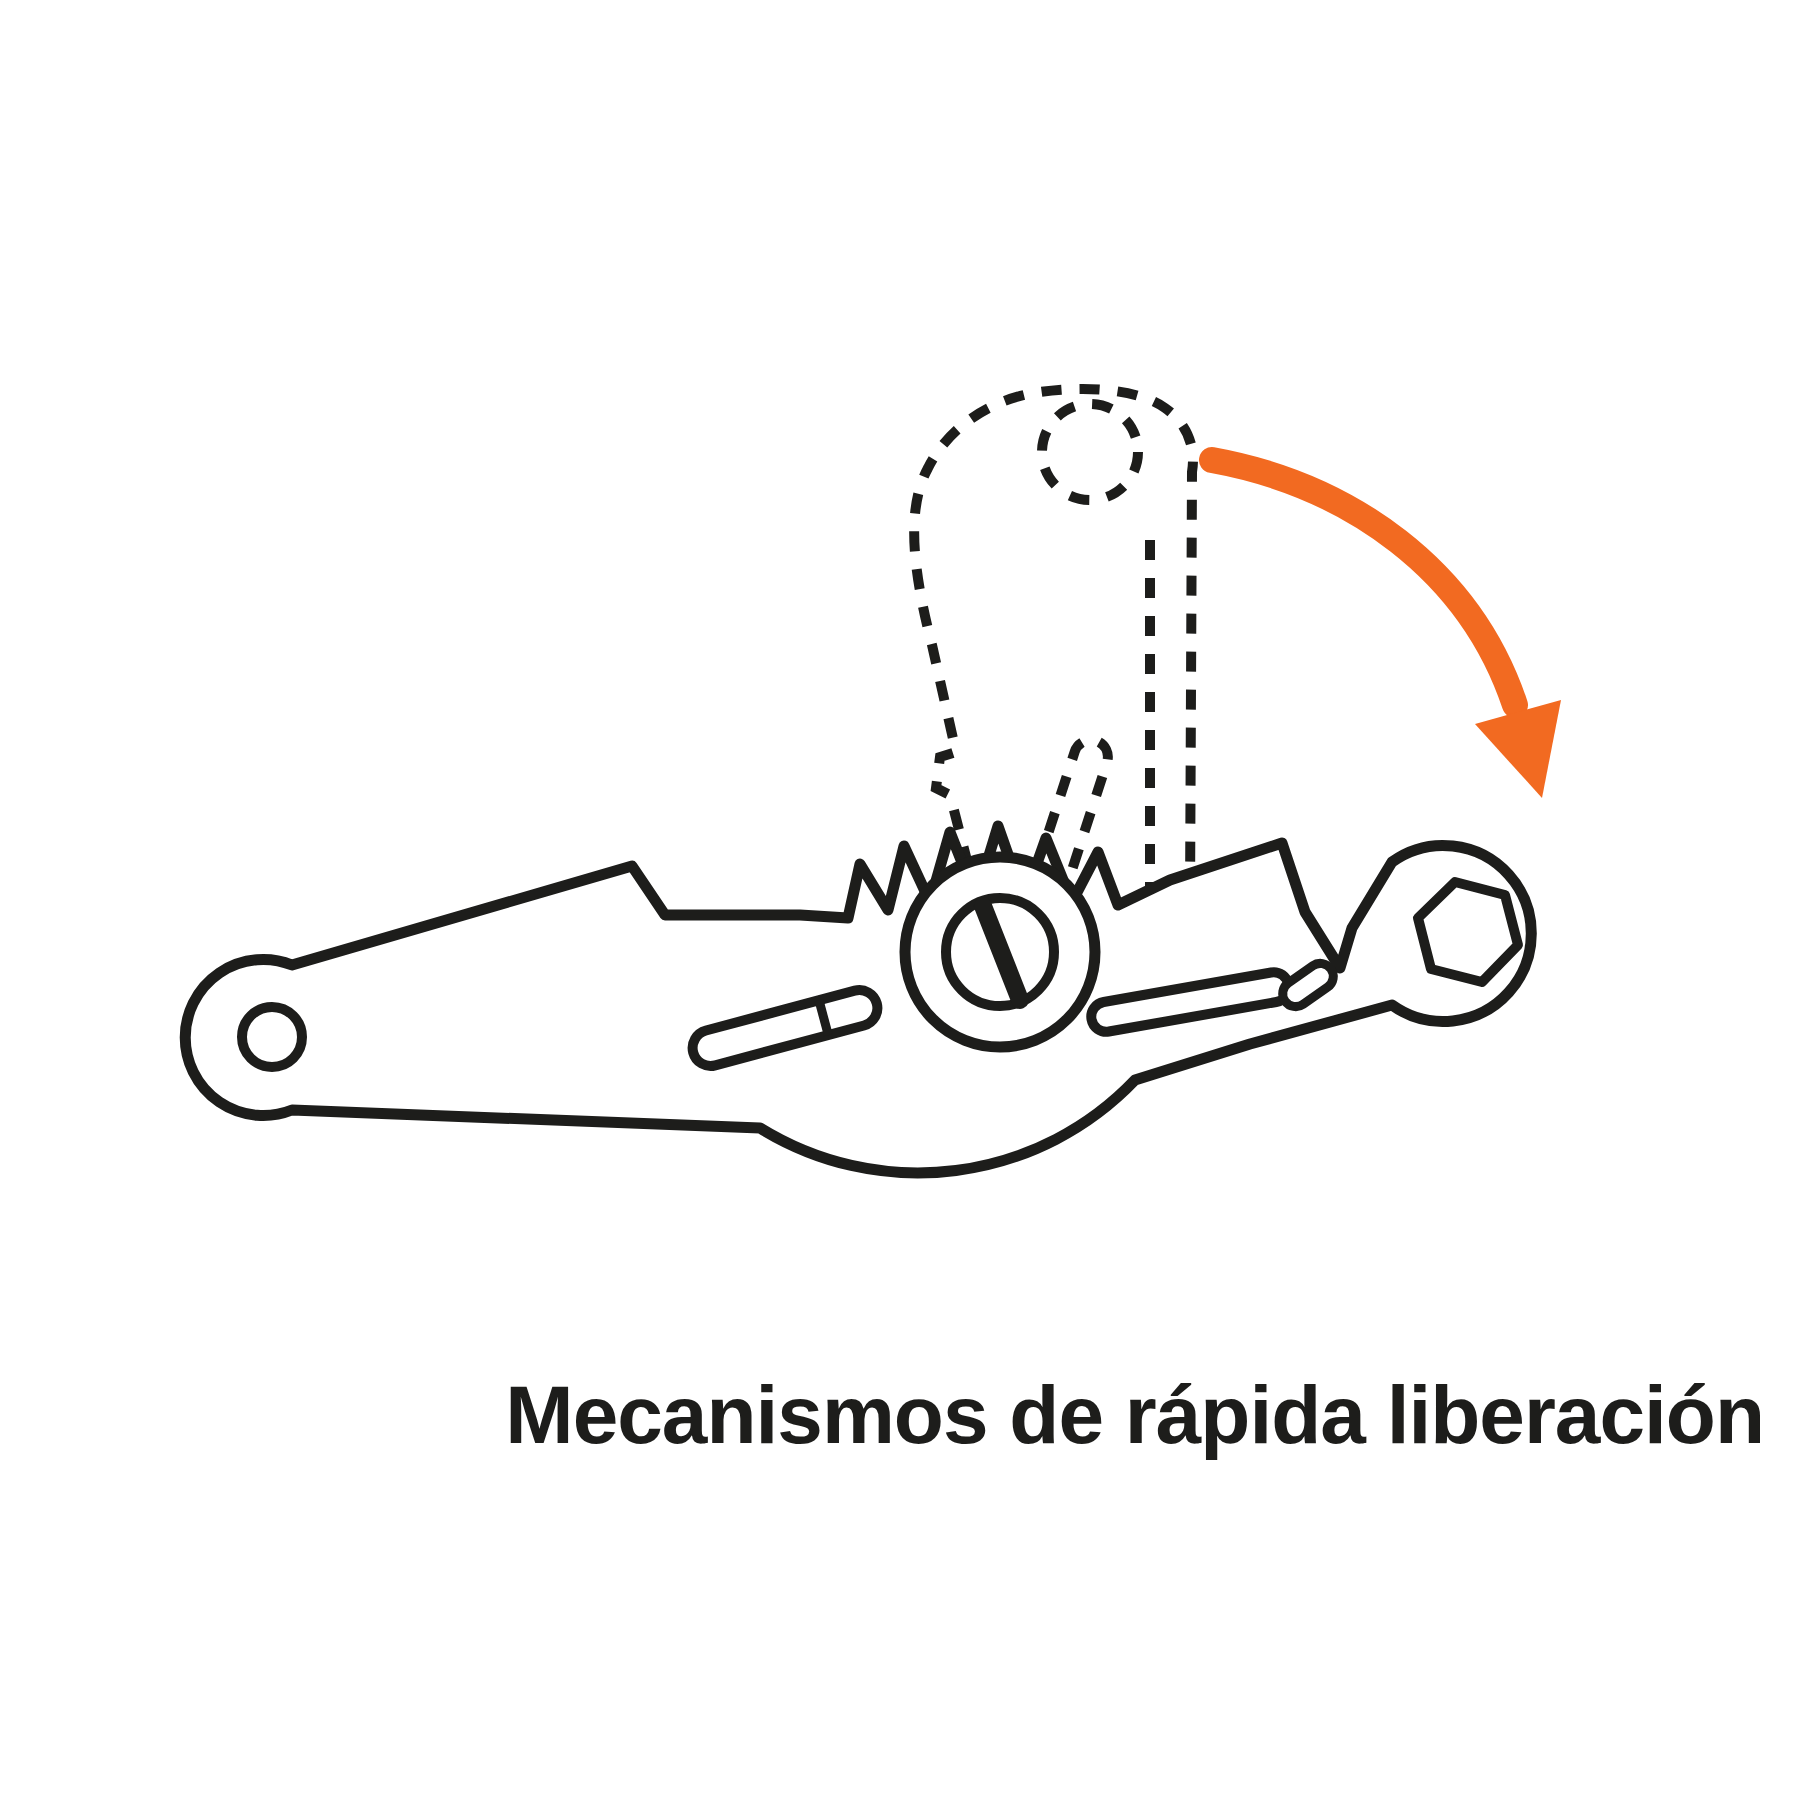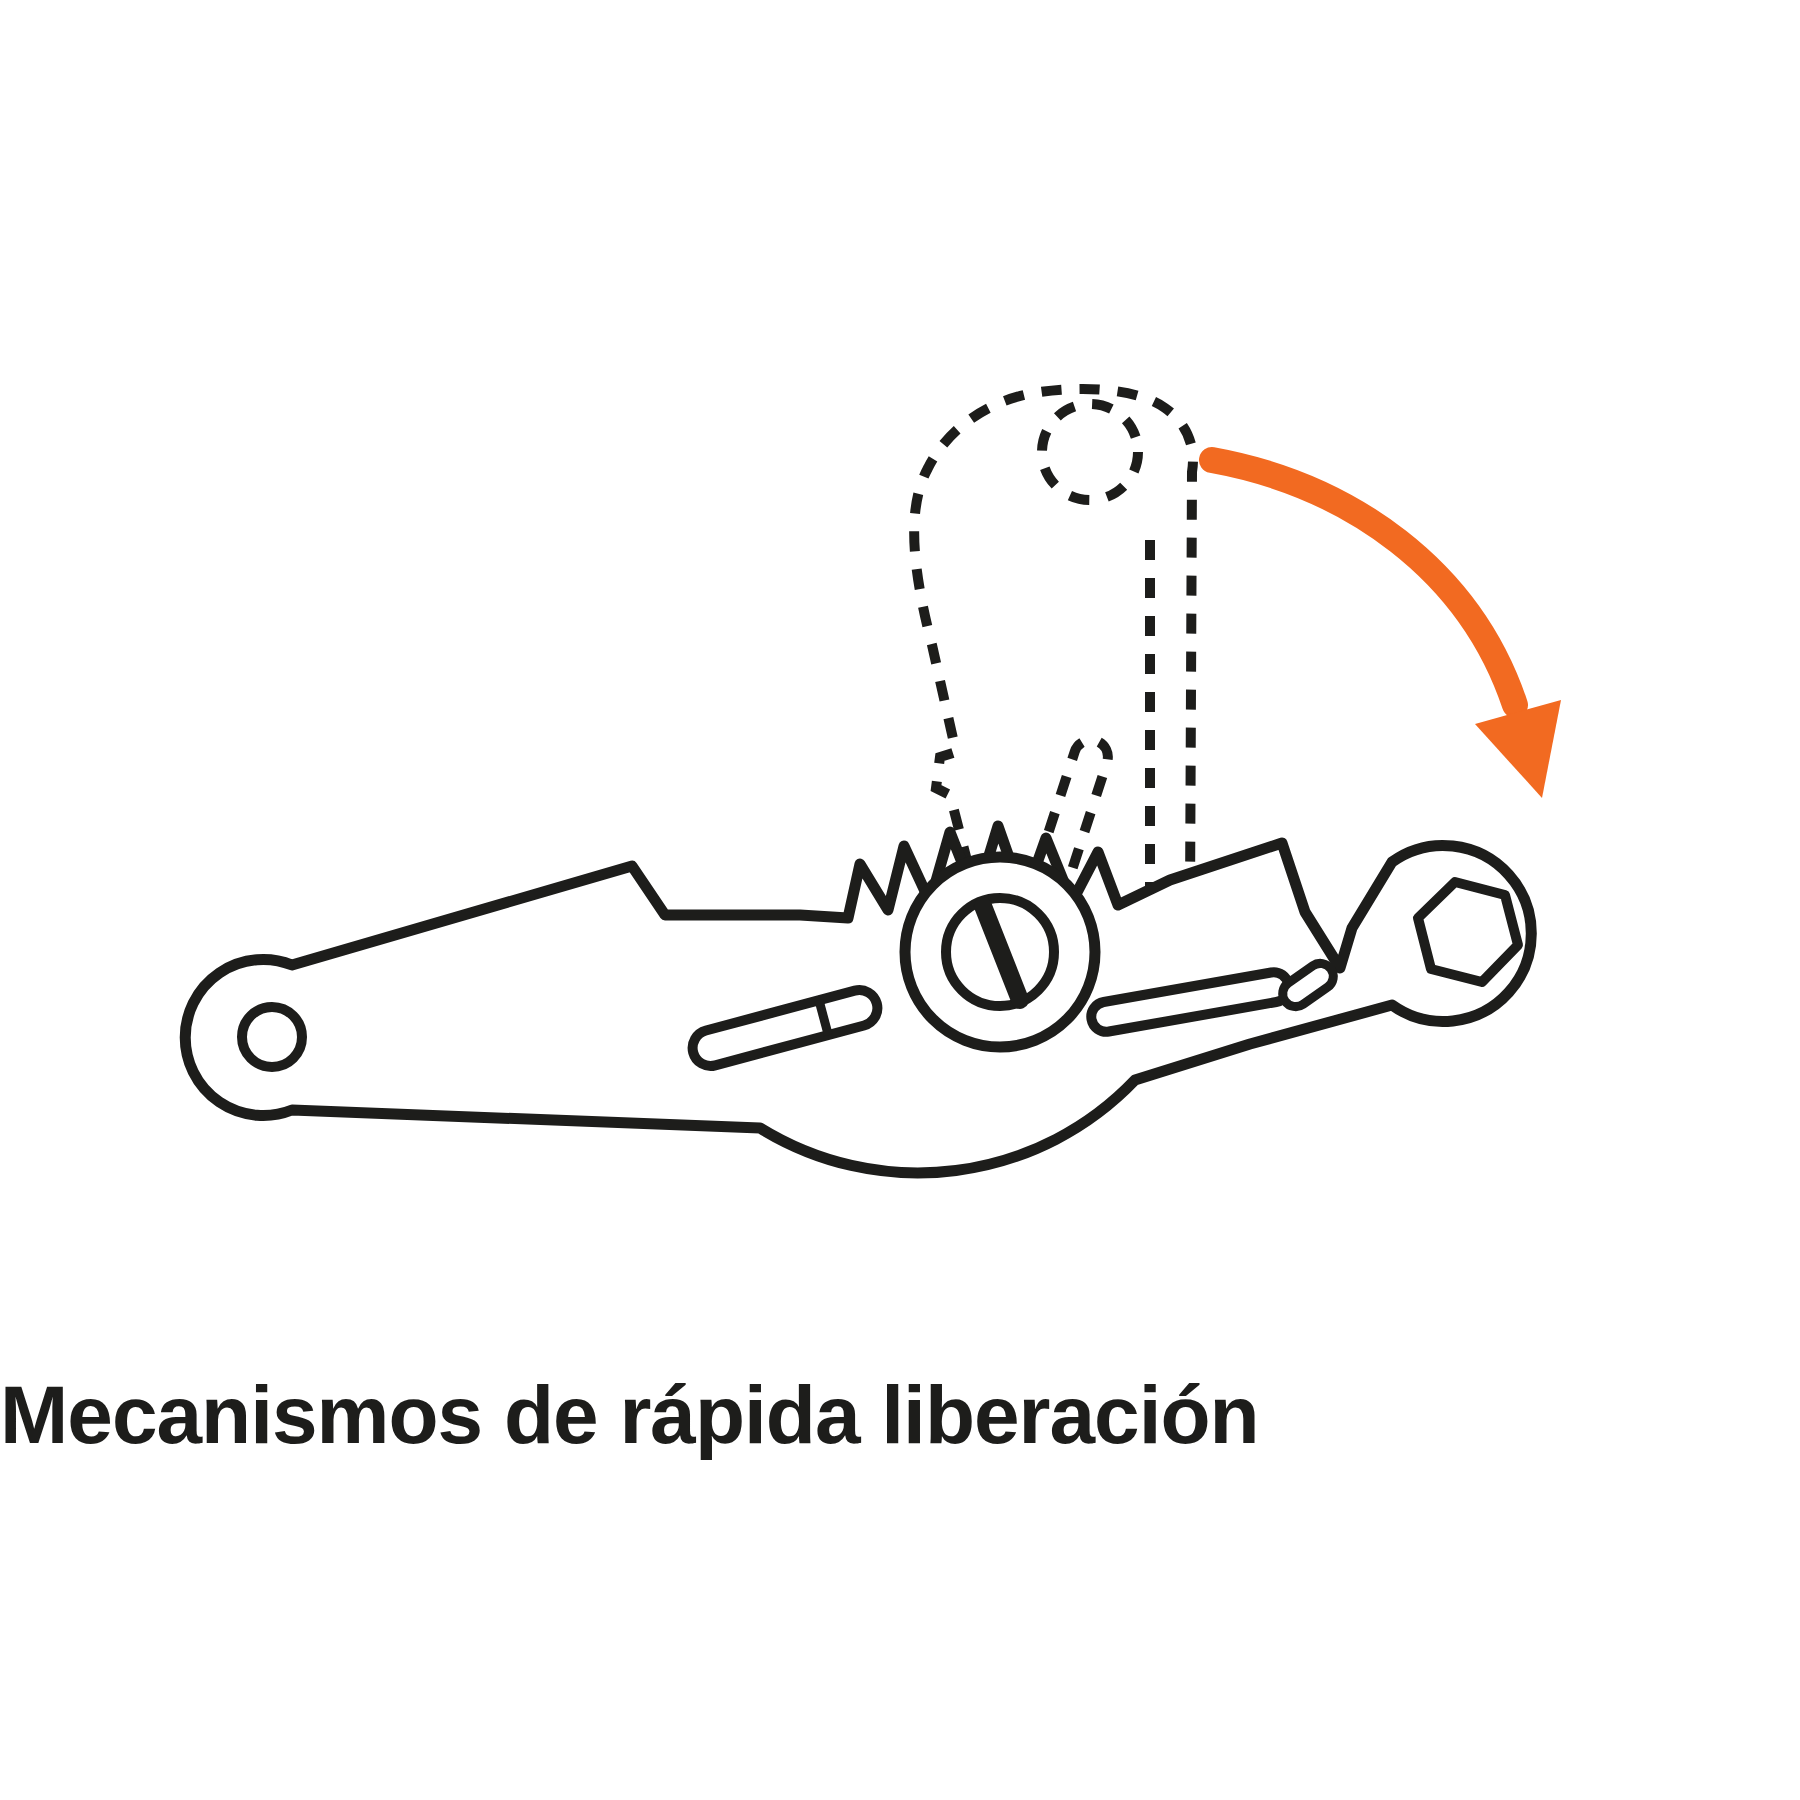--- a/index.html
+++ b/index.html
@@ -18,21 +18,21 @@
   .art {
     position: absolute;
     top: 0;
     left: 0;
   }
   .caption {
     position: absolute;
     top: 1368px;
     left: 0;
     width: 1764px;
-    text-align: left;
+    text-align: right;
     font-size: 82px;
     font-weight: 700;
     letter-spacing: -1px;
     color: #1d1d1b;
     font-family: "Liberation Sans", sans-serif;
   }
 </style>
 </head>
 <body>
 

